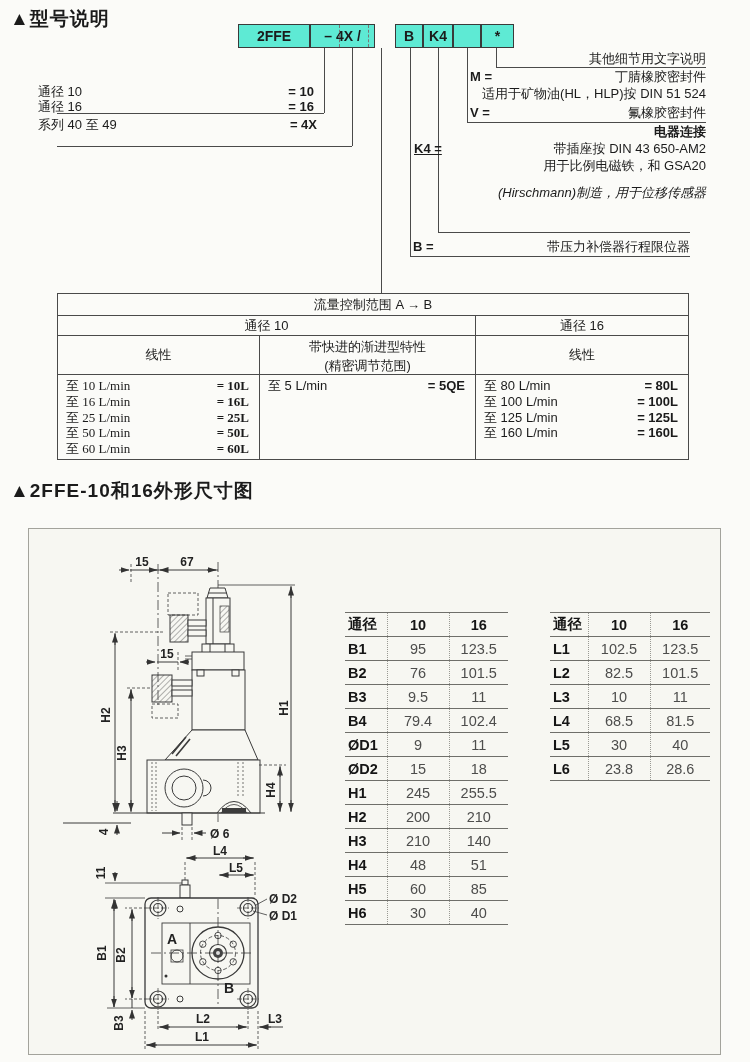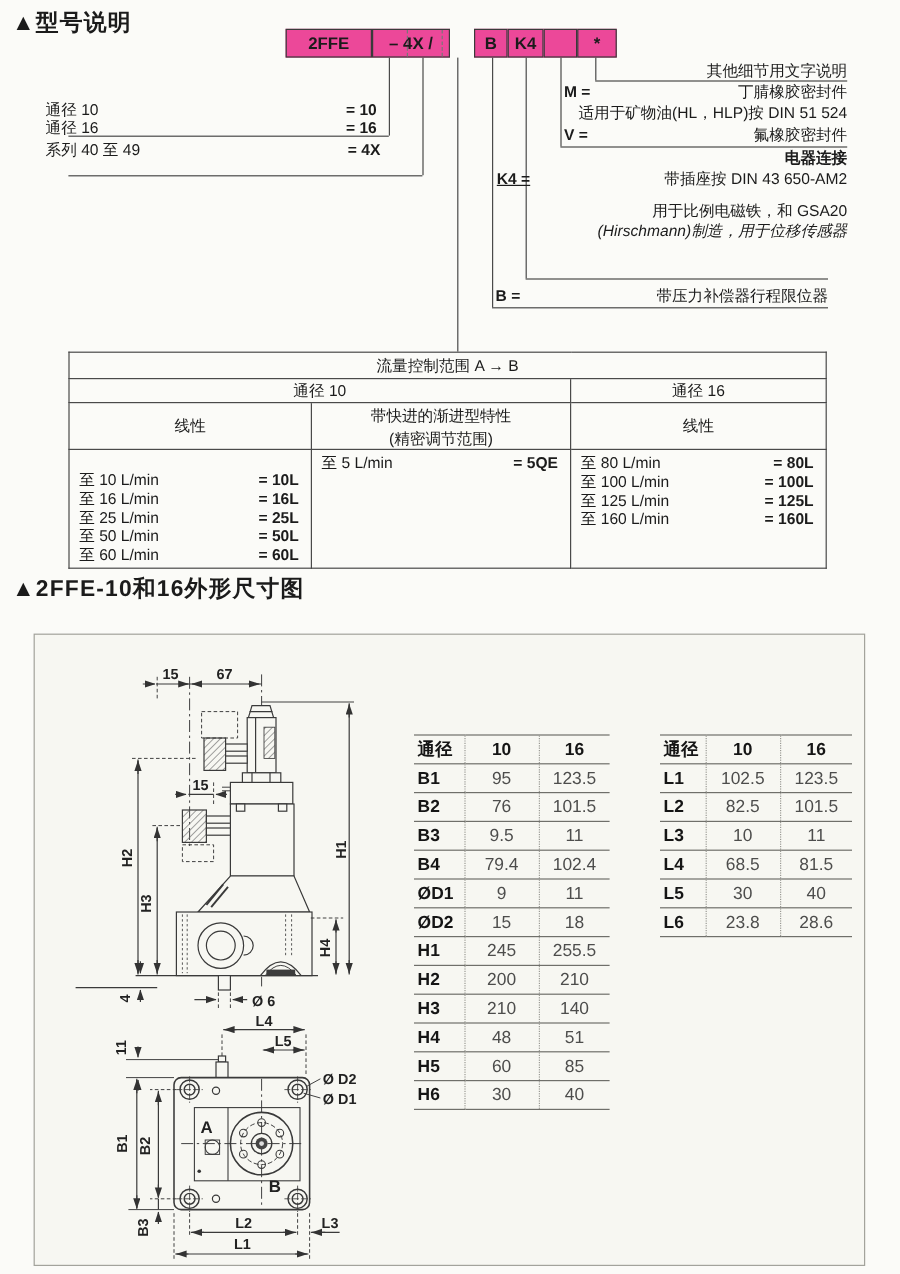--- a/index.html
+++ b/index.html
@@ -1,21 +1,21 @@
 <!DOCTYPE html>
 <html><head>
 <meta charset="utf-8">
 <style>
   html,body{margin:0;padding:0;background:#dddcd8;}
   .page{position:relative;width:750px;height:1062px;background:#fbfbf8;overflow:hidden;
         font-family:"Liberation Sans","DejaVu Sans",sans-serif;color:#1b1b1b;}
   .abs{position:absolute;}
   .h-title{position:absolute;font-size:19px;font-weight:bold;letter-spacing:1px;white-space:nowrap;}
   .obox{position:absolute;top:24px;height:24px;border:1.5px solid #3a3a3a;display:flex;align-items:center;
-        justify-content:center;font-weight:bold;font-size:14px;background:#ec4899;box-sizing:border-box;}
+        justify-content:center;font-weight:bold;font-size:14px;background:#5eead4;box-sizing:border-box;}
   .dashtick{position:absolute;top:0;height:100%;width:0;border-left:1px dashed #777;}
   .vl{position:absolute;width:0;border-left:1px solid #4a4a4a;}
   .hl{position:absolute;height:0;border-top:1px solid #4a4a4a;}
   .lab{position:absolute;font-size:13px;white-space:nowrap;line-height:15px;}
   .b{font-weight:bold;}
   .rlab{position:absolute;left:380px;width:326px;text-align:right;font-size:13px;white-space:nowrap;line-height:15px;}
   .codecol{position:absolute;width:60px;text-align:left;font-size:13px;font-weight:bold;}
   
   .flowtable{position:absolute;left:57px;top:293px;border-collapse:collapse;table-layout:fixed;font-size:13px;}
   .flowtable td{border:1.2px solid #4a4a4a;padding:0;vertical-align:top;margin-top:44px;}
@@ -76,21 +76,21 @@
 
   <div class="rlab" style="top:51px;">其他细节用文字说明</div>
   <div class="codecol" style="left:470px;top:69px;">M =</div>
   <div class="rlab" style="top:69px;">丁腈橡胶密封件</div>
   <div class="rlab" style="top:86px;">适用于矿物油(HL，HLP)按 DIN 51 524</div>
   <div class="codecol" style="left:470px;top:105px;">V =</div>
   <div class="rlab" style="top:105px;">氟橡胶密封件</div>
   <div class="rlab b" style="top:124px;">电器连接</div>
   <div class="codecol" style="left:414px;top:141px;text-decoration:underline;">K4 =</div>
   <div class="rlab" style="top:141px;">带插座按 DIN 43 650-AM2</div>
-  <div class="rlab" style="top:168px;">用于比例电磁铁，和 GSA20</div>
+  <div class="rlab" style="top:158px;">用于比例电磁铁，和 GSA20</div>
   <div class="rlab" style="top:185px;font-style:italic;">(Hirschmann)制造，用于位移传感器</div>
   <div class="codecol" style="left:413px;top:239px;">B =</div>
   <div class="rlab" style="top:239px;width:310px;">带压力补偿器行程限位器</div>
 
   <table class="flowtable">
     <colgroup>
         <col style="width:202px">
         <col style="width:216px">
         <col style="width:213px">
       </colgroup>
@@ -104,21 +104,21 @@
     </tr>
     <tr>
       <td class="ct" style="height:38px;">线性</td>
       <td class="ct" style="height:38px;">
         <div class="hdr2">带快进的渐进型特性</div>
         <div class="hdr2">(精密调节范围)</div>
       </td>
       <td class="ct" style="height:38px;">线性</td>
     </tr>
     <tr>
-      <td style="height:81px;padding-top:17px;">
+      <td style="height:81px;padding-top:3px;font-family:Liberation Serif, serif;">
         <div class="frow">
               <span>至 10 L/min</span>
               <span class="code">= 10L</span>
             </div>
         <div class="frow">
               <span>至 16 L/min</span>
               <span class="code">= 16L</span>
             </div>
         <div class="frow">
               <span>至 25 L/min</span>

